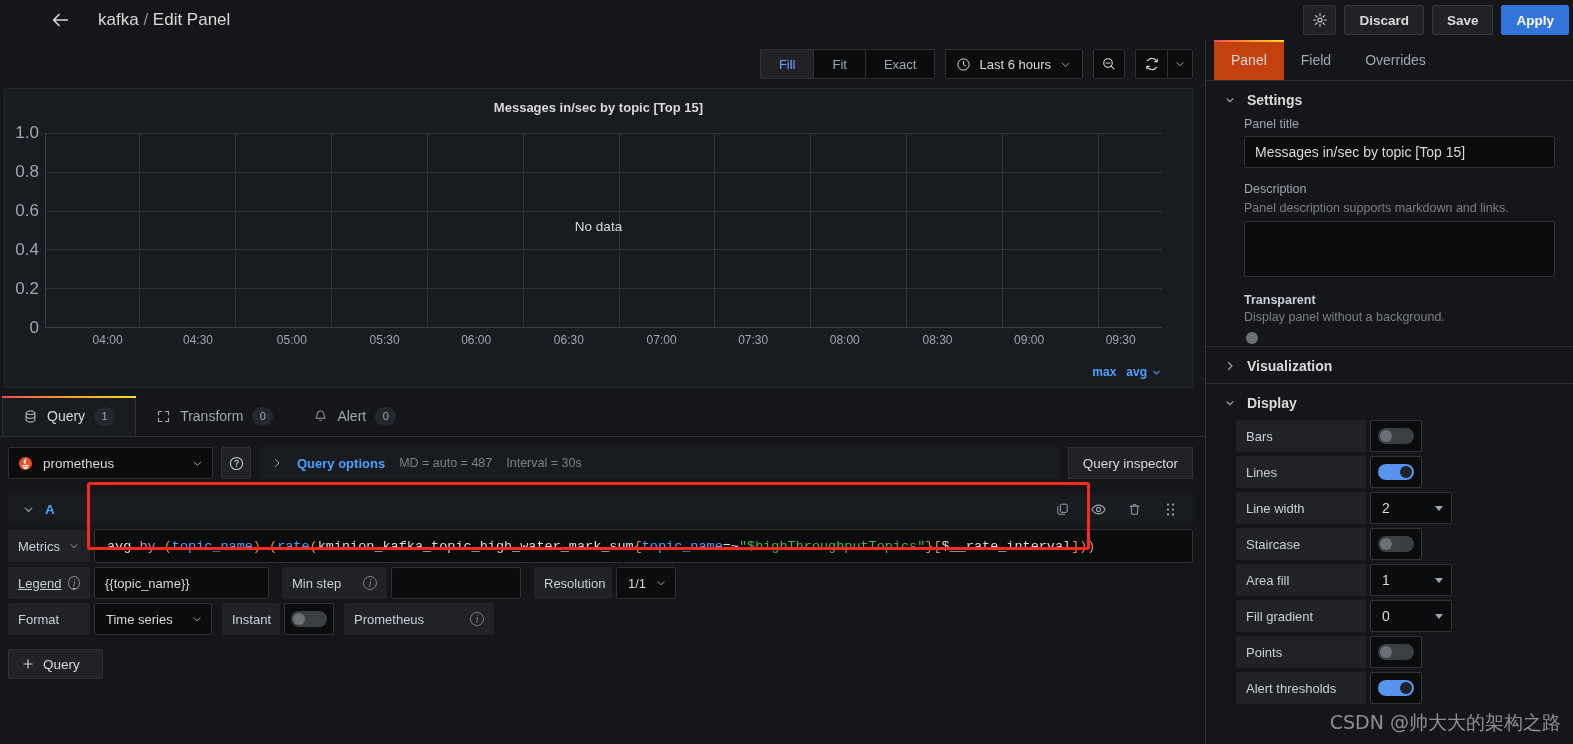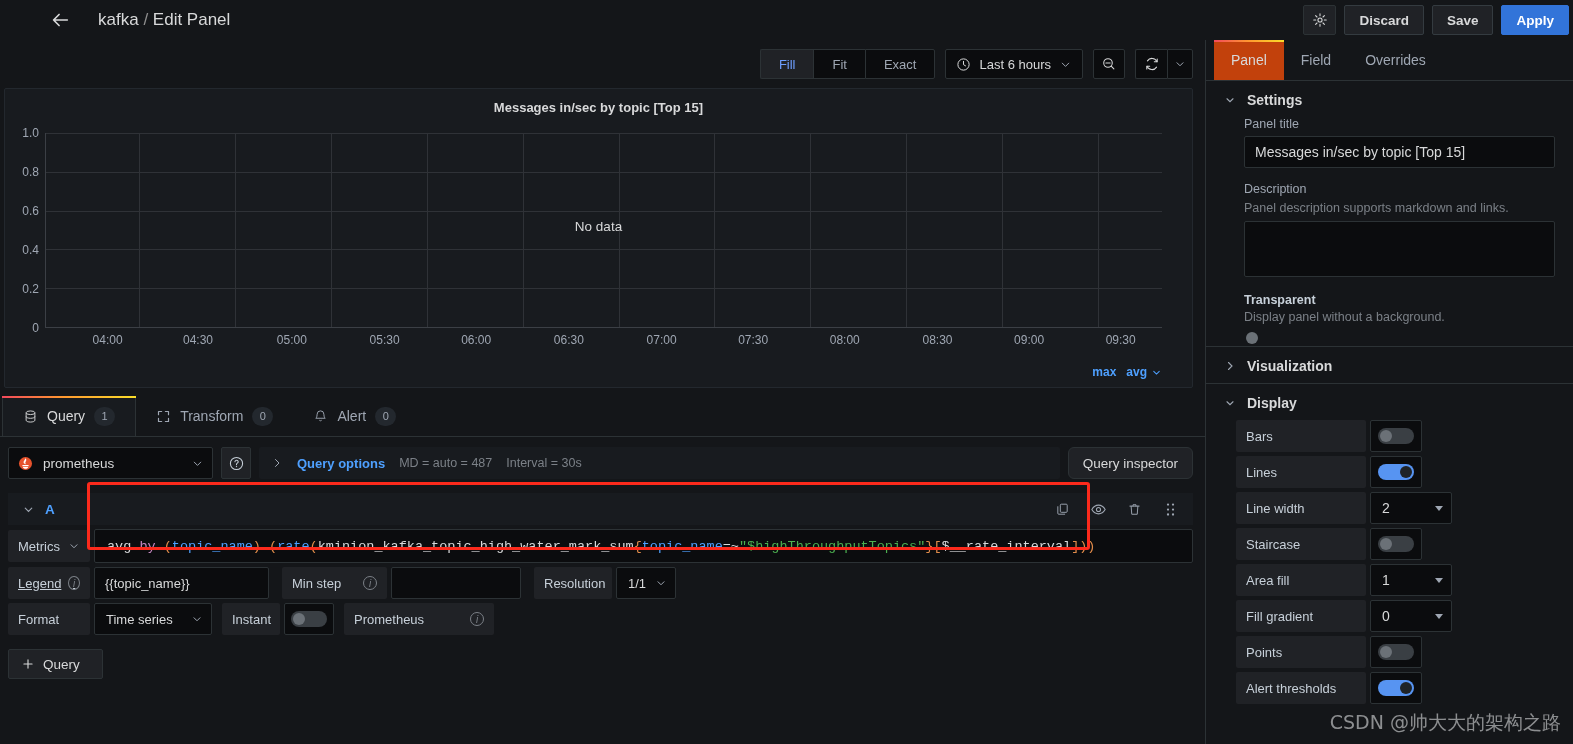--- a/index.html
+++ b/index.html
@@ -98,21 +98,21 @@
   }
   .chart-area { position: relative; height: 235px; }
   .no-data {
     position: absolute; left: 50%; top: 104px; transform: translateX(-50%);
     font-size: 13.5px; color: #d8d9da;
   }
   .ylabels {
     position: absolute; left: 0; top: 18px; width: 34px; height: 195px;
   }
   .ylabels span {
-    position: absolute; right: 0; font-size: 12px; color: #9fa7b3;
+    position: absolute; right: 0; font-size: 17px; color: #9fa7b3;
     transform: translateY(-50%);
   }
   .plot {
     position: absolute; left: 40px; right: 30px; top: 18px; height: 195px;
     border-left: 1px solid #3b3f45; border-bottom: 1px solid #3b3f45;
   }
   .hgrid, .vgrid { position: absolute; background: #2f3237; }
   .hgrid { left: 0; right: 0; height: 1px; }
   .vgrid { top: 0; bottom: 0; width: 1px; }
   .xlabels { position: absolute; left: 40px; right: 30px; top: 218px; height: 16px; }
@@ -162,21 +162,21 @@
   }
   .qopts {
     flex: 1; height: 32px; background: #181b1f; border-radius: 2px;
     display: flex; align-items: center; gap: 14px; padding: 0 12px;
     font-size: 13px; cursor: pointer;
   }
   .qopts .lbl { color: #4ea0ff; font-weight: bold; }
   .qopts .kv { color: #7b8087; font-size: 12.5px; }
   .qinspect {
     height: 32px; padding: 12px 14px; background: #202226; border: 1px solid #2c3235;
-    border-radius: 6px; font-size: 13.5px; color: #d8d9da;
+    border-radius: 0; font-size: 13.5px; color: #d8d9da;
     display: flex; align-items: center; cursor: pointer; white-space: nowrap;
   }
 
   .qcard { margin-top: 14px; background: #141619; }
   .qcard-head {
     height: 32px; background: #181b1f; display: flex; align-items: center;
     padding: 0 10px 0 14px; gap: 10px;
   }
   .qcard-head .refid { color: #4ea0ff; font-size: 13.5px; font-weight: bold; }
   .qcard-head .spacer { flex: 1; }

